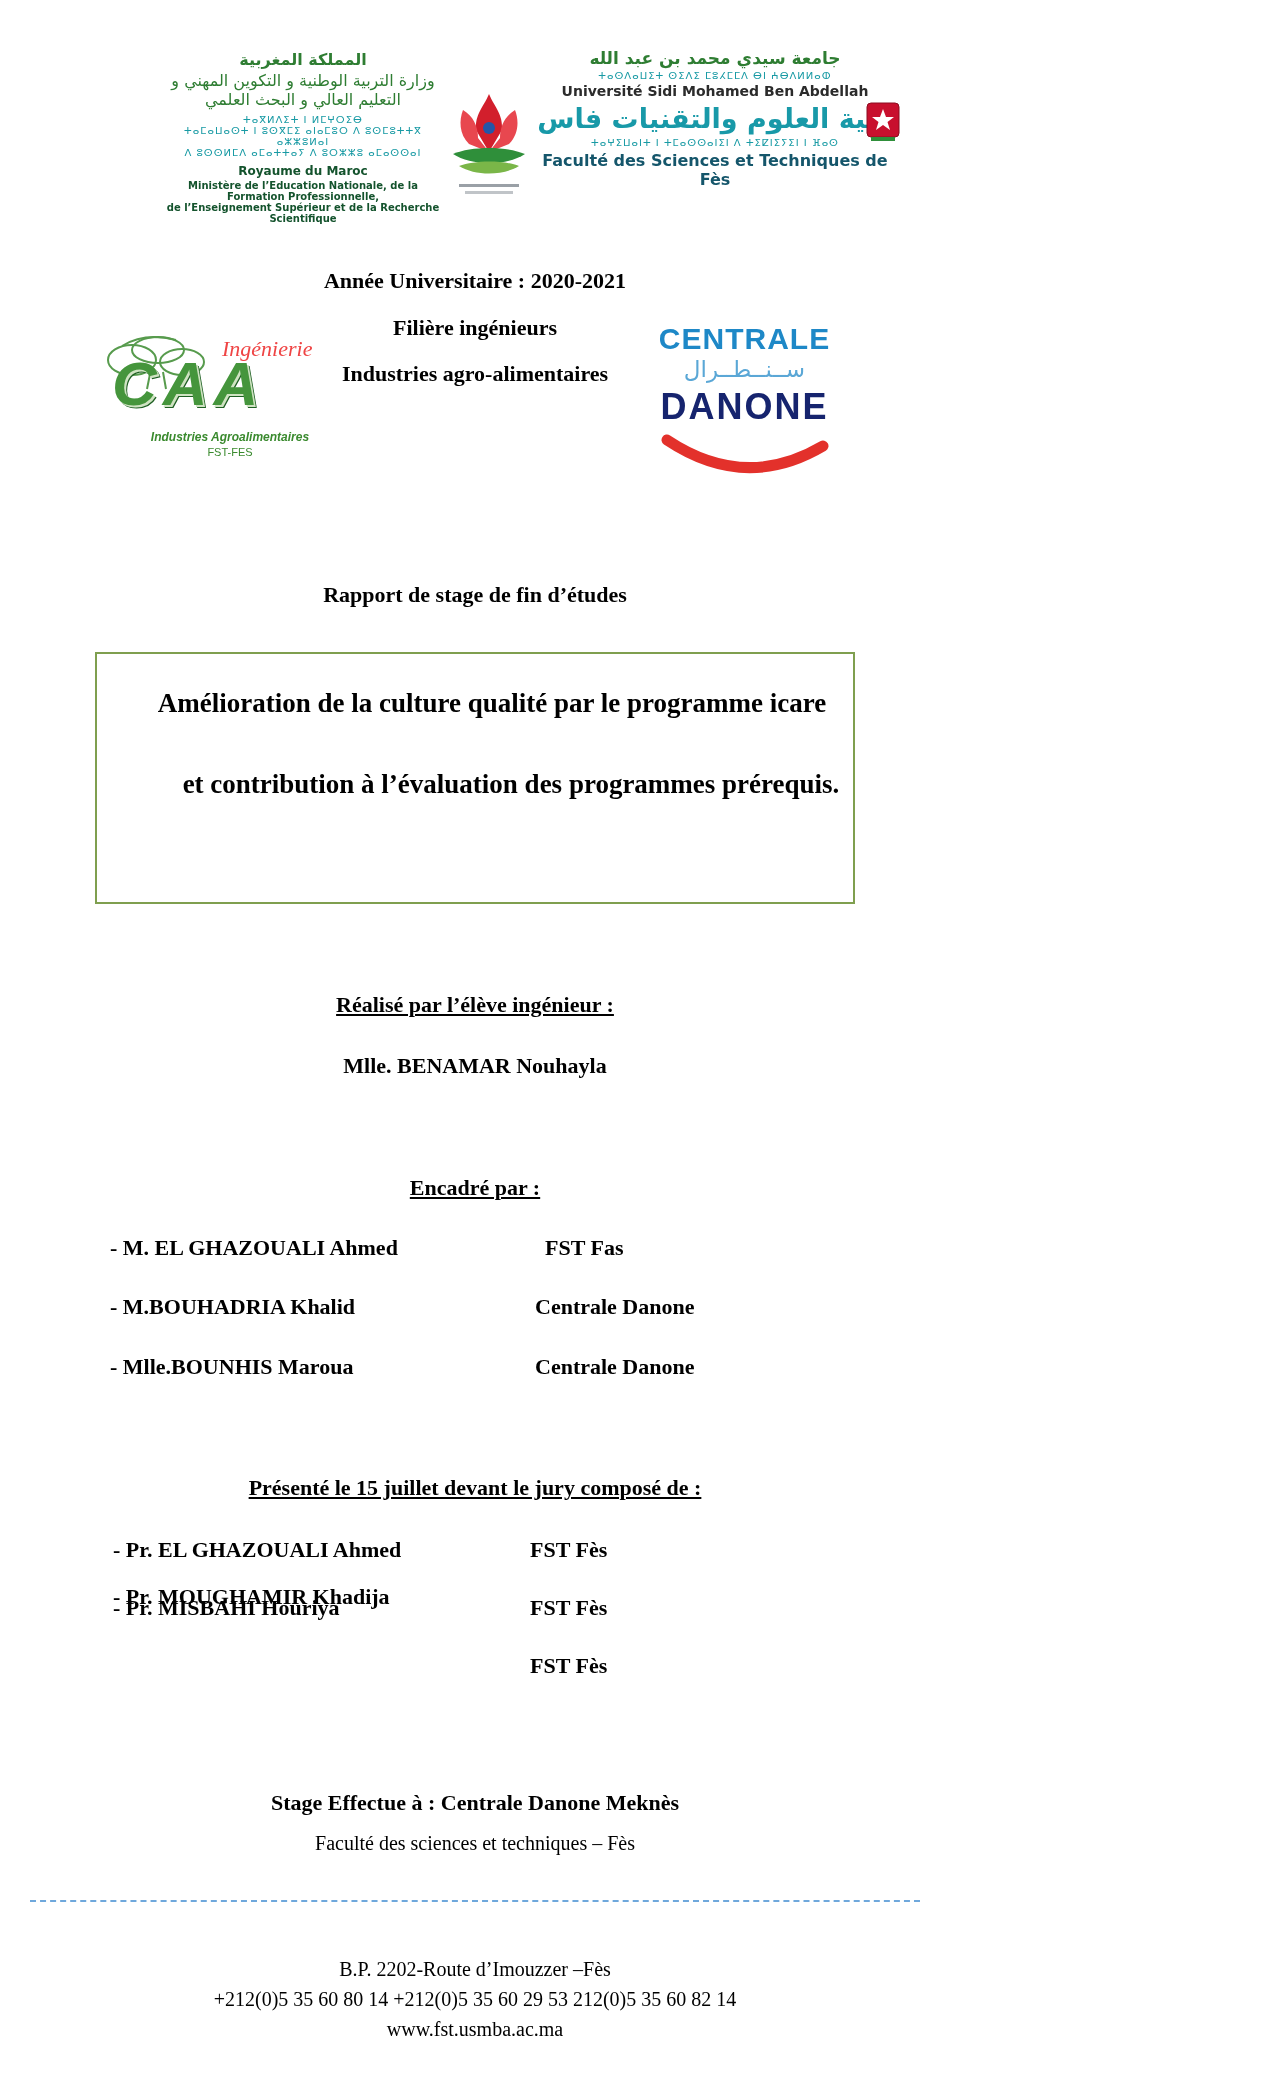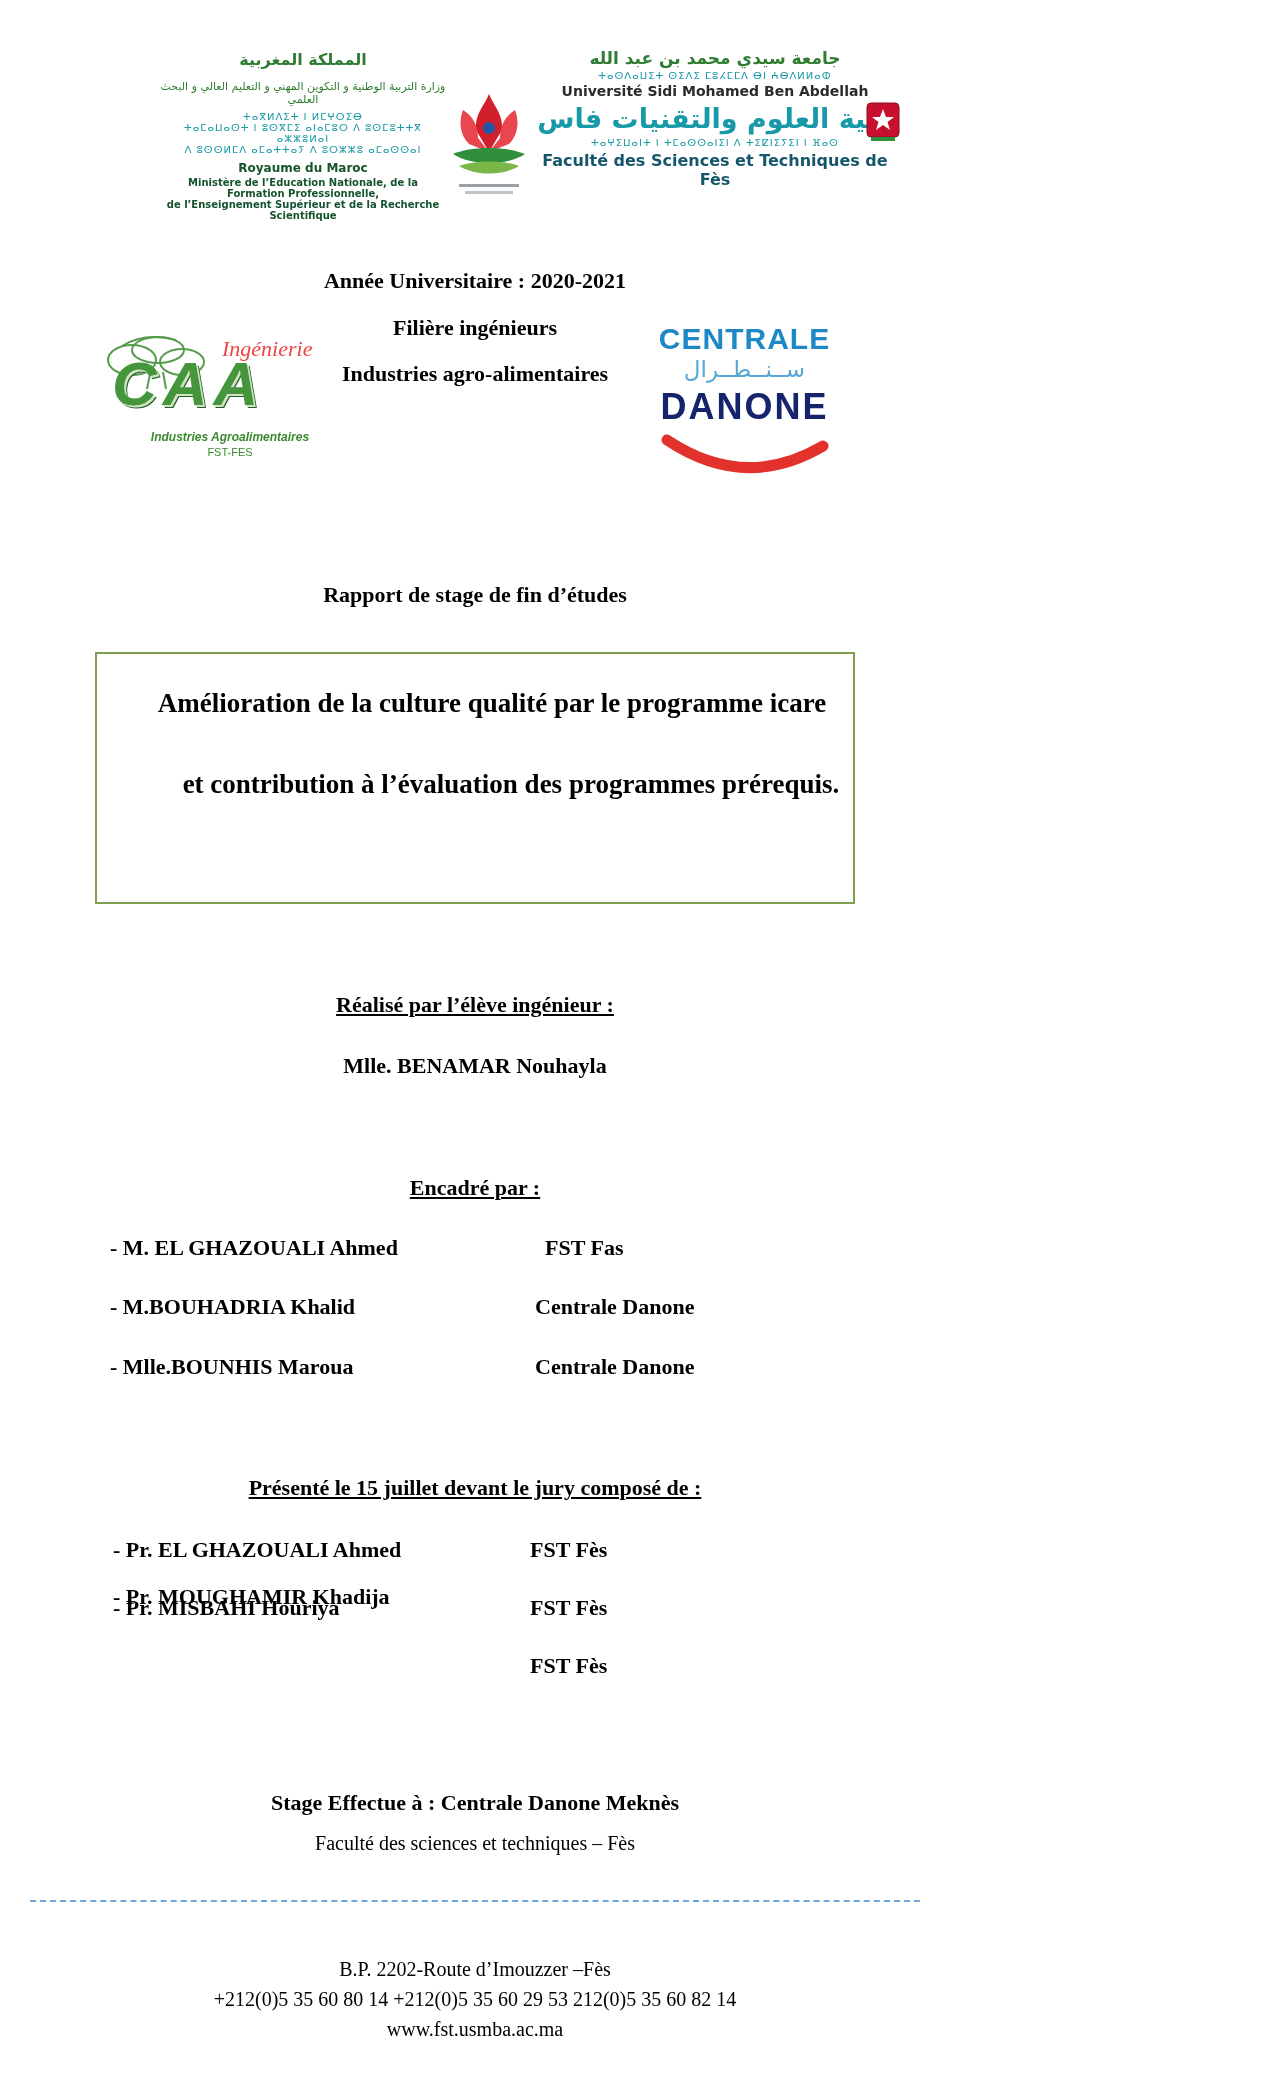--- a/index.html
+++ b/index.html
@@ -26,21 +26,21 @@
   .footer-line { font-size: 20px; }
   .title-line { text-align: center; font-size: 27px; font-weight: bold; white-space: nowrap; padding-left: 34px; }
 </style>
 </head>
 <body>
 
 <div class="page">
 
   <div class="abs hdr" style="left:158px; top:50px; width:290px; text-align:center;">
     <div class="green-ar" style="font-size:16px; font-weight:bold;">المملكة المغربية</div>
-    <div class="green-ar" style="font-size:11px; margin-top:11px;">وزارة التربية الوطنية و التكوين المهني و التعليم العالي و البحث العلمي</div>
+    <div class="green-ar" style="font-size:16px; margin-top:2px;">وزارة التربية الوطنية و التكوين المهني و التعليم العالي و البحث العلمي</div>
     <div class="teal-t" style="font-size:10px; margin-top:5px; letter-spacing:1px;">ⵜⴰⴳⵍⴷⵉⵜ ⵏ ⵍⵎⵖⵔⵉⴱ</div>
     <div class="teal-t" style="font-size:10px; letter-spacing:1px;">ⵜⴰⵎⴰⵡⴰⵙⵜ ⵏ ⵓⵙⴳⵎⵉ ⴰⵏⴰⵎⵓⵔ ⴷ ⵓⵙⵎⵓⵜⵜⴳ ⴰⵣⵣⵓⵍⴰⵏ</div>
     <div class="teal-t" style="font-size:10px; letter-spacing:1px;">ⴷ ⵓⵙⵙⵍⵎⴷ ⴰⵎⴰⵜⵜⴰⵢ ⴷ ⵓⵔⵣⵣⵓ ⴰⵎⴰⵙⵙⴰⵏ</div>
     <div class="dgreen" style="font-size:12px; font-weight:bold; margin-top:6px;">Royaume du Maroc</div>
     <div class="dgreen" style="font-size:10px; font-weight:bold; margin-top:2px;">Ministère de l’Education Nationale, de la Formation Professionnelle,</div>
     <div class="dgreen" style="font-size:10px; font-weight:bold;">de l’Enseignement Supérieur et de la Recherche Scientifique</div>
   </div>
 
   <div class="abs" style="left:445px; top:88px;">
     <svg width="88" height="112" viewBox="0 0 88 112">

